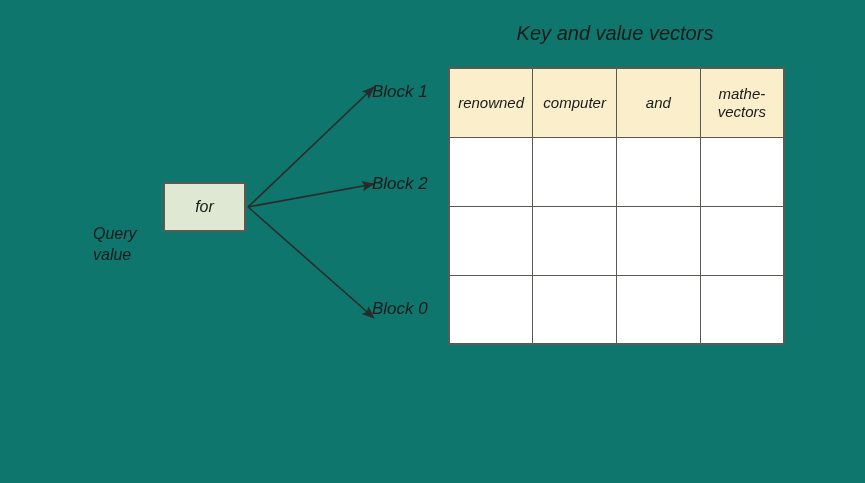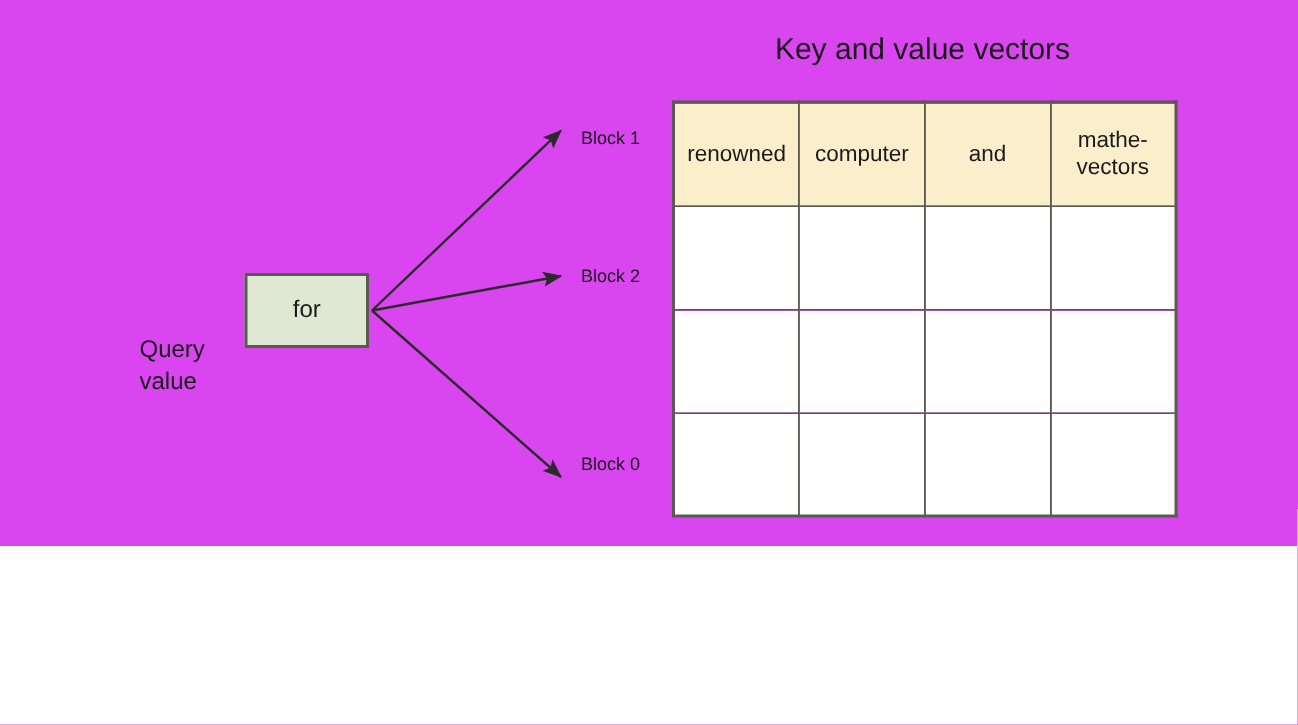--- a/index.html
+++ b/index.html
@@ -7,23 +7,24 @@
     padding: 0;
     background: #ffffff;
   }
   body {
     font-family: "Liberation Sans", sans-serif;
     color: #111111;
   }
   #canvas {
     position: relative;
     width: 865px;
-    height: 364px;
-    background: #d946ef;
+    height: 483px;
+    background: #0f766e;
     overflow: hidden;
+    font-style: italic;
   }
 
   
   .title {
     position: absolute;
     left: 430px;
     top: 20px;
     width: 370px;
     text-align: center;
     font-size: 20px;
@@ -70,22 +71,22 @@
     top: 0;
     width: 865px;
     height: 483px;
     pointer-events: none;
   }
 
   
   .block-label {
     position: absolute;
     width: 70px;
-    text-align: center;
-    font-size: 12px;
+    text-align: left;
+    font-size: 17px;
     line-height: 20px;
     color: #1a1a1a;
     white-space: nowrap;
   }
   .block-label.b1 { left: 372px; top: 82px; }
   .block-label.b2 { left: 372px; top: 174px; }
   .block-label.b0 { left: 372px; top: 299px; }
 
   
   .kv-table {

